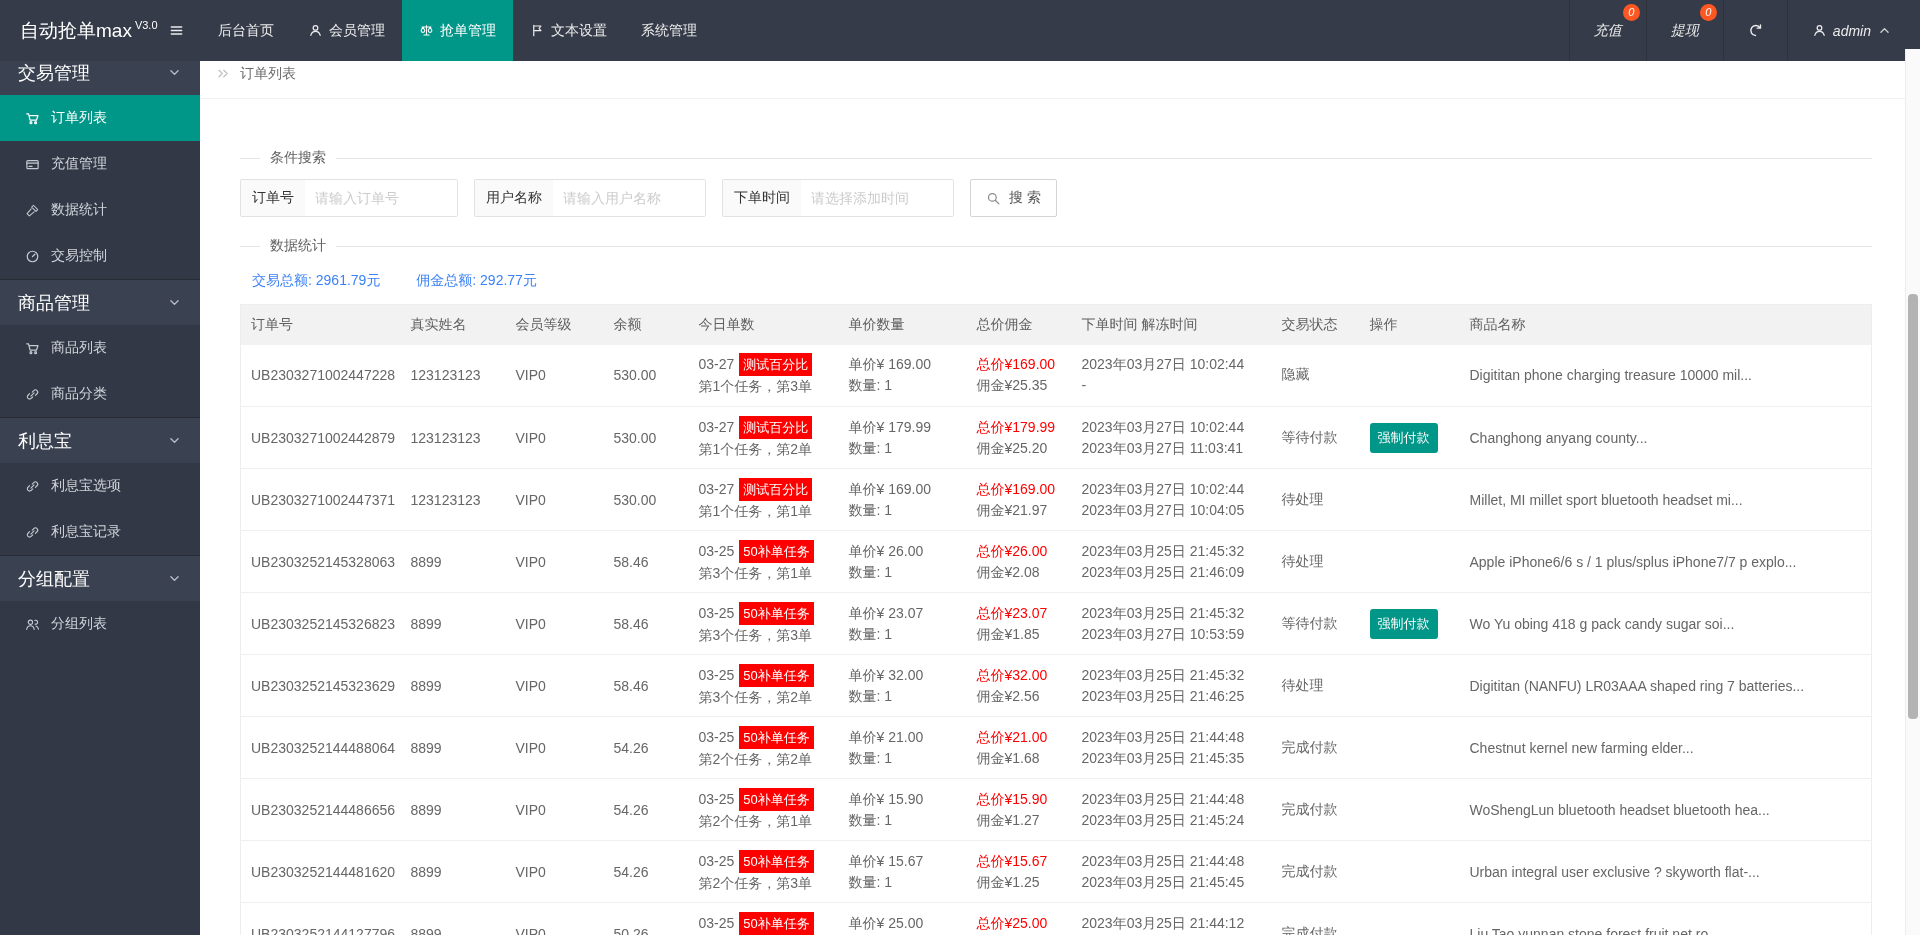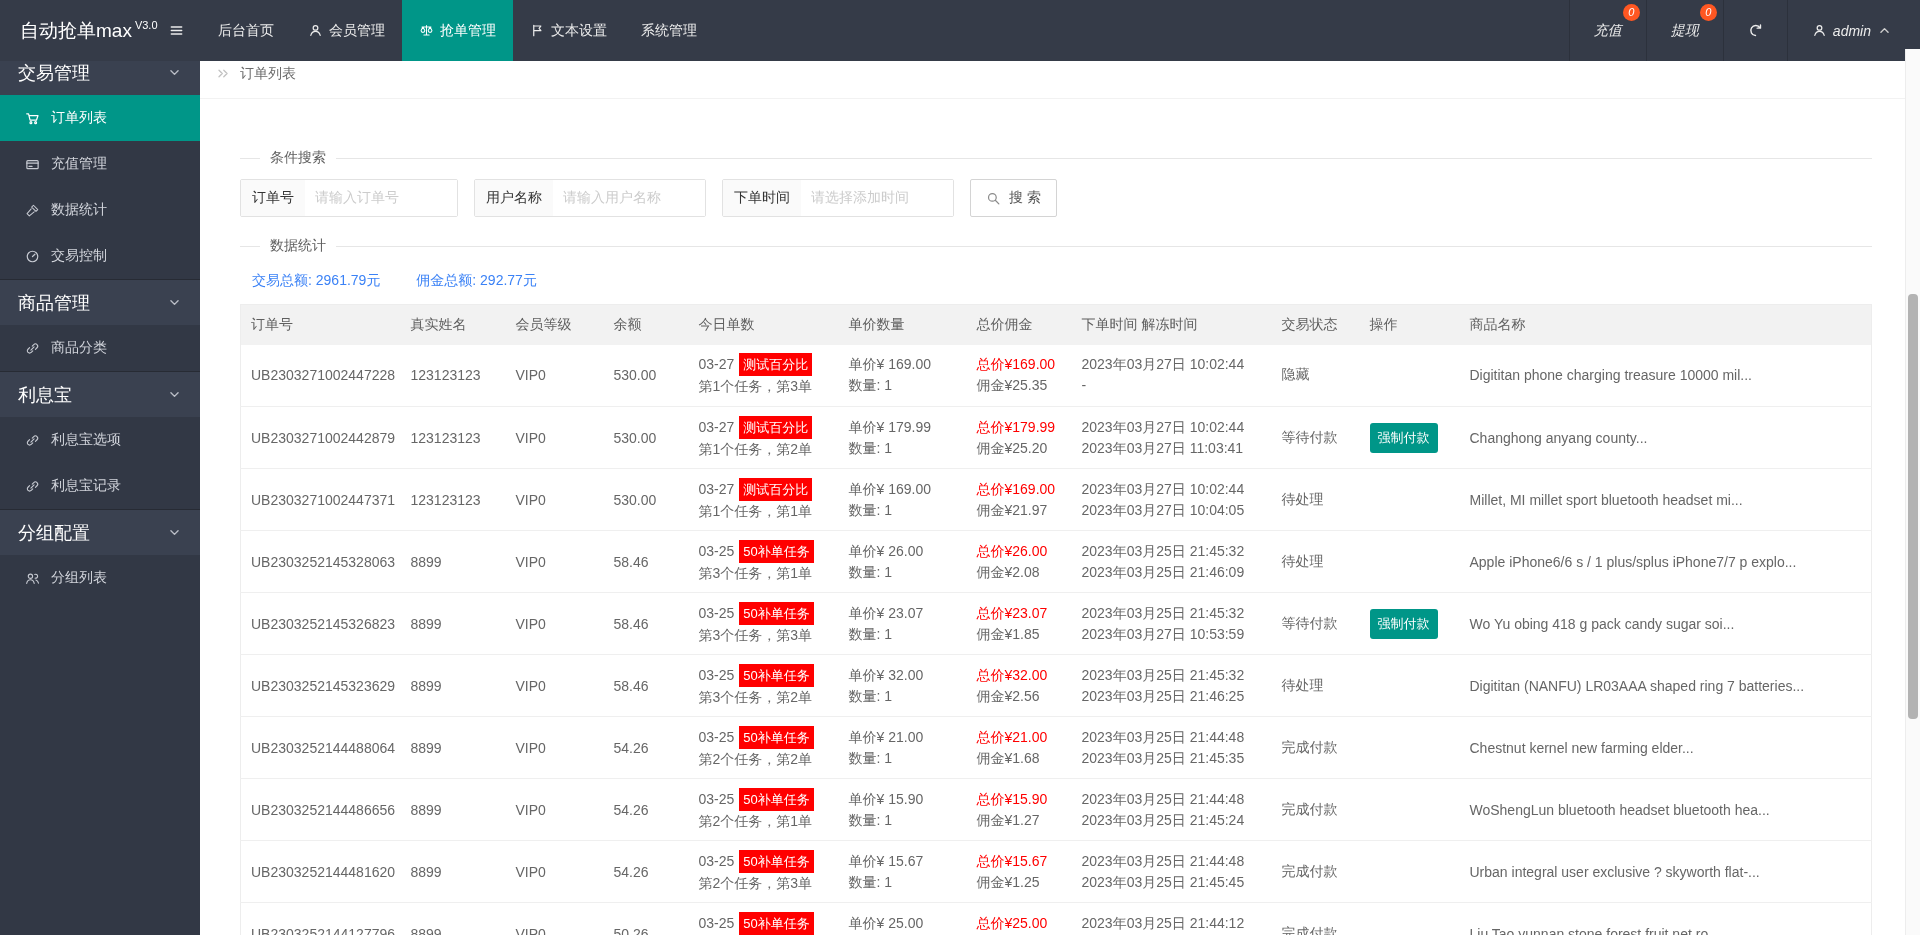--- a/index.html
+++ b/index.html
@@ -49,21 +49,21 @@
 
   fieldset.field{border:none;border-top:1px solid #e6e6e6;margin:0;padding:0;}
   fieldset.field legend{margin-left:20px;padding:0 10px;font-size:14px;color:#5f5f5f;}
 
   .search-row{display:flex;align-items:center;gap:16px;margin:12px 0 20px 0;}
   .input-group{display:flex;align-items:stretch;height:38px;border:1px solid #e2e2e2;
     background:#fff;border-radius:2px;}
   .ig-label{display:flex;align-items:center;padding:0 11px;font-size:14px;color:#333;
     background:#fafafa;white-space:nowrap;}
   .input-group input{border:none;outline:none;width:152px;padding:0 10px;
-    font-size:14px;color:#333;background:#fff;font-family:Liberation Mono, monospace;}
+    font-size:14px;color:#333;background:#fff;font-family:Liberation Sans, sans-serif;}
   .input-group input::placeholder{color:#ccc;}
   .search-btn{display:flex;align-items:center;gap:8px;height:38px;padding:16px 15px;
     background:#fff;border:1px solid #d4d4d4;border-radius:2px;font-size:14px;
     color:#555;cursor:pointer;font-family:inherit;}
   .search-btn .icon{color:#8a8a8a;}
 
   .stats-field{margin-top:6px;}
   .stats-line{margin:17px 0 14px 12px;font-size:14px;color:#3b82f6;}
   .stats-line span{margin-right:32px;}
 
@@ -216,20 +216,30 @@
         </span>
         <span>交易控制</span>
       </div>
       <div class="side-group-title">
         <span>商品管理</span>
         <span class="icon chev">
           <svg viewBox="0 0 16 16" width="15" height="15" fill="none" stroke="currentColor" stroke-width="1.5" stroke-linecap="round" stroke-linejoin="round">
             <path d="M4.2 6.2 8 10l3.8-3.8"></path>
           </svg>
         </span>
+      </div>
+      <div class="side-item">
+        <span class="icon">
+          <svg viewBox="0 0 16 16" width="15" height="15" fill="none" stroke="currentColor" stroke-width="1.3" stroke-linecap="round" stroke-linejoin="round">
+            <path d="M1.8 3h2l1.6 6.8h6.8l1.6-4.8H4.5"></path>
+            <circle cx="6.3" cy="12.4" r="1"></circle>
+            <circle cx="11.3" cy="12.4" r="1"></circle>
+          </svg>
+        </span>
+        <span>商品列表</span>
       </div>
       <div class="side-item">
         <span class="icon">
           <svg viewBox="0 0 16 16" width="15" height="15" fill="none" stroke="currentColor" stroke-width="1.2" stroke-linecap="round" stroke-linejoin="round">
             <path d="M6.3 9.7l3.4-3.4M4.9 7.1 3.2 8.8a2.4 2.4 0 1 0 3.4 3.4l1.7-1.7M11.1 8.9l1.7-1.7a2.4 2.4 0 1 0-3.4-3.4L7.7 5.5"></path>
           </svg>
         </span>
         <span>商品分类</span>
       </div>
       <div class="side-group-title">

